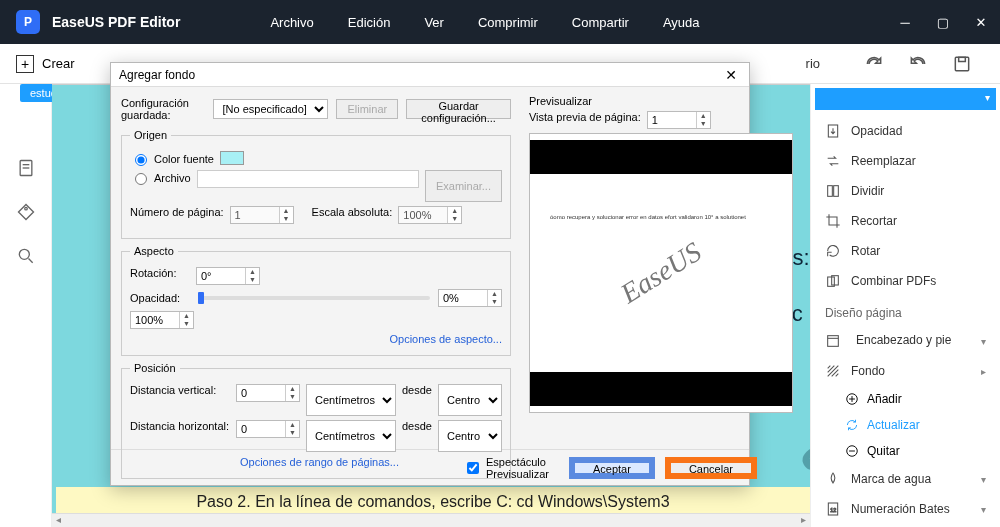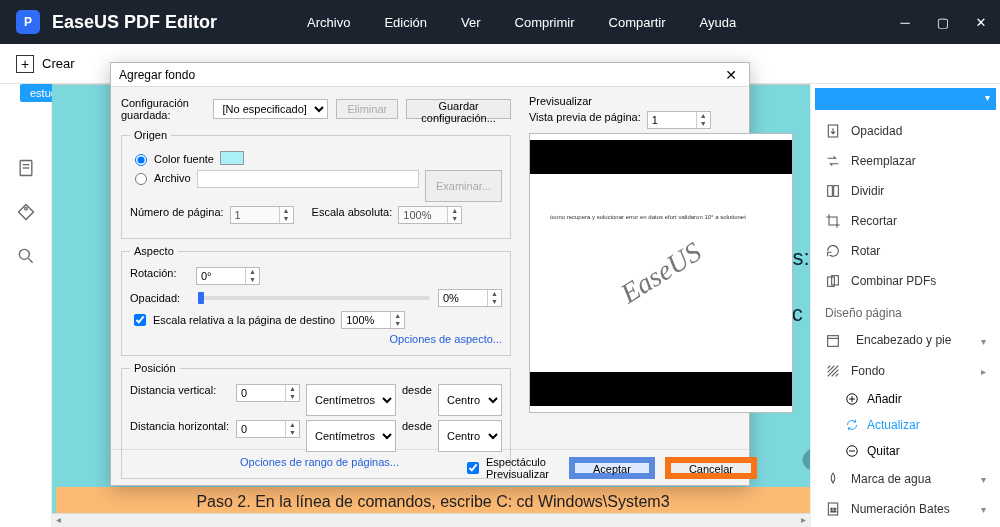--- a/index.html
+++ b/index.html
@@ -1,21 +1,21 @@
 <!DOCTYPE html>
 <html><head>
 <meta charset="utf-8">
 <style>
 * { box-sizing: border-box; font-family: "Segoe UI", Arial, sans-serif; }
 body { margin: 0; width: 1000px; height: 527px; overflow: hidden; background: #fff; position: relative; }
 
 
 .titlebar { height: 44px; background: #1b232e; display: flex; align-items: center; color: #fff; font-size: 13px; }
 .logo-sq { width: 24px; height: 24px; background: #2f6df6; border-radius: 5px; margin-left: 16px; display: flex; align-items: center; justify-content: center; color: #fff; font-weight: bold; font-size: 12px; }
-.app-name { font-weight: bold; margin-left: 12px; font-size: 18px; }
+.app-name { font-weight: bold; margin-left: 12px; font-size: 14px; }
 .menu { display: flex; gap: 34px; margin-left: 90px; }
 .menu span { font-size: 13px; cursor: default; }
 .win-controls { margin-left: auto; display: flex; }
 .win-controls div { width: 38px; height: 44px; display: flex; align-items: center; justify-content: center; font-size: 13px; }
 
 
 .toolbar { height: 40px; background: #fff; border-bottom: 1px solid #e3e3e3; display: flex; align-items: center; padding: 0 10px; }
 .crear-btn { display: flex; align-items: center; gap: 8px; font-size: 13px; padding: 4px 6px; }
 .plus-box { width: 18px; height: 18px; border: 1.5px solid #333; display: flex; align-items: center; justify-content: center; font-size: 14px; line-height: 1; }
 .top-right-icons { margin-left: auto; display: flex; gap: 24px; align-items: center; padding-right: 18px; }
@@ -25,21 +25,21 @@
 .content { display: flex; height: 443px; }
 .tab-strip { position: absolute; top: 84px; left: 20px; }
 .file-tab { background: #1e9eff; color: #fff; font-size: 11px; padding: 3px 30px 3px 10px; border-radius: 2px; }
 
 .left-rail { width: 52px; border-right: 1px solid #eee; padding-top: 74px; display: flex; flex-direction: column; align-items: center; gap: 24px; }
 .left-rail svg { width: 20px; height: 20px; stroke: #666; fill: none; stroke-width: 1.6; }
 
 .doc-area { flex: 1; background: #7dd8de; position: relative; overflow: hidden; border-top: 1px solid #ccc; }
 .doc-peek { position: absolute; right: -10px; top: 160px; color: #0d2436; font-size: 22px; width: 80px; }
 .doc-watermark { position: absolute; right: -30px; bottom: 30px; transform: rotate(-32deg); color: #0b3a4a; opacity: 0.35; font-size: 56px; font-weight: 600; }
-.doc-bottom-text { position: absolute; bottom: 10px; left: 4px; right: 0; background: #fdba74; padding: 6px 120px; font-size: 16px; text-align: center; color: #222; }
+.doc-bottom-text { position: absolute; bottom: 10px; left: 4px; right: 0; background: #fef9c3; padding: 6px 120px; font-size: 16px; text-align: center; color: #222; }
 
 .sidebar { width: 190px; background: #fff; border-left: 1px solid #eee; font-size: 12px; overflow: hidden; display: flex; flex-direction: column; }
 .sb-strip { height: 22px; background: #1e9eff; margin: 4px 4px 6px 4px; position: relative; }
 .sb-strip::after { content: "▾"; position: absolute; right: 6px; color: #fff; font-size: 10px; top: 4px; }
 .sb-item { display: flex; align-items: center; gap: 10px; padding: 7px 14px; color: #333; }
 .sb-item svg { width: 16px; height: 16px; stroke: #555; fill: none; stroke-width: 1.6; }
 .sb-heading { padding: 10px 14px 6px; color: #666; font-size: 12px; }
 .sb-item.exp { justify-content: space-between; }
 .sb-item.exp .chev { font-size: 10px; color: #888; }
 .sb-sub { padding-left: 34px; display: flex; align-items: center; gap: 8px; font-size: 12px; padding-top: 6px; padding-bottom: 6px; }
@@ -112,20 +112,33 @@
     <div>▢</div>
     <div>✕</div>
   </div>
 </div>
 
 <div class="toolbar">
   <div class="crear-btn">
     <div class="plus-box">+</div>
     <span>Crear</span>
   </div>
+  <div class="top-right-icons">
+    <span style="font-size:13px;color:#333;margin-right:20px">rio</span>
+    <svg viewBox="0 0 24 24">
+        <path d="M4 12a8 8 0 0 1 14-5l2-2v6h-6l2.5-2.5A6 6 0 0 0 6 12"></path>
+      </svg>
+    <svg viewBox="0 0 24 24">
+        <path d="M20 12a8 8 0 0 0-14-5l-2-2v6h6L7.5 8.5A6 6 0 0 1 18 12"></path>
+      </svg>
+    <svg viewBox="0 0 24 24">
+        <rect x="4" y="4" width="16" height="16" rx="1"></rect>
+        <rect x="8" y="4" width="8" height="5"></rect>
+      </svg>
+  </div>
 </div>
 
 <div class="tab-strip">
   <div class="file-tab">estudio-español.pdf</div>
 </div>
 
 <div class="content">
   <div class="left-rail">
     <svg viewBox="0 0 24 24">
         <rect x="5" y="3" width="14" height="18" rx="1"></rect>
@@ -325,24 +338,20 @@
             </div>
           <div class="spin">
               <input value="0%" style="">
               <div class="arrows">
                 <span>▲</span>
                 <span>▼</span>
               </div>
             </div>
         </div>
         <div class="row">
-          <label class="chk">
-              <input type="checkbox" checked="" style="">
-              <span>Escala relativa a la página de destino</span>
-            </label>
           <div class="spin">
               <input value="100%" style="">
               <div class="arrows">
                 <span>▲</span>
                 <span>▼</span>
               </div>
             </div>
         </div>
         <div class="link-row"><span class="link">Opciones de aspecto...</span></div>
       </fieldset>

